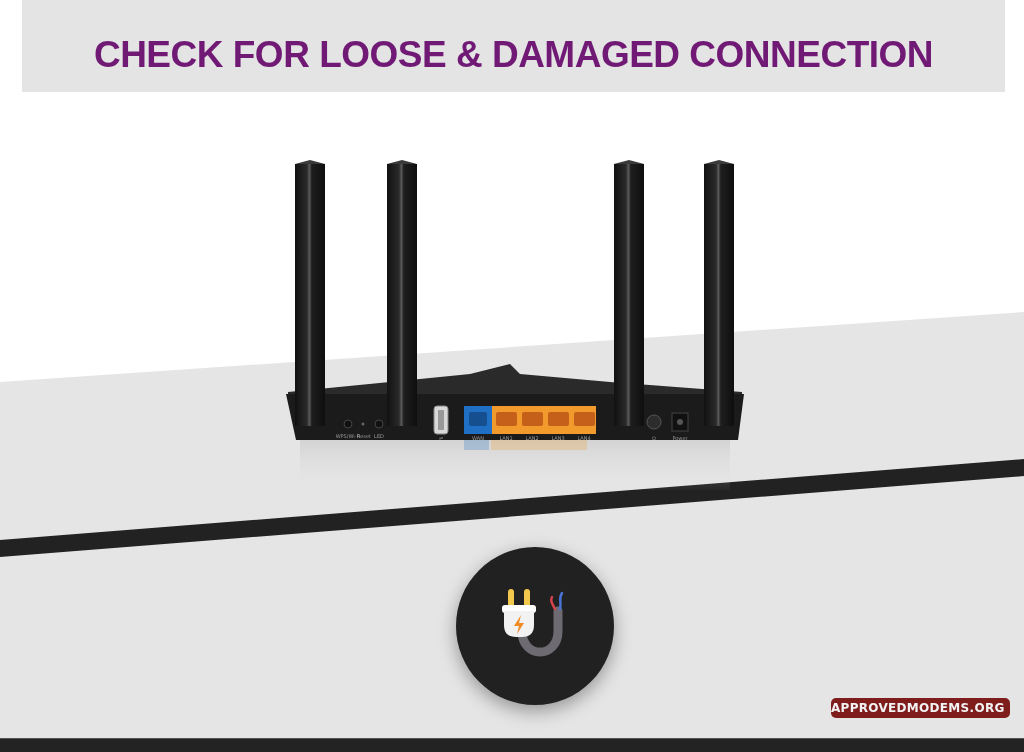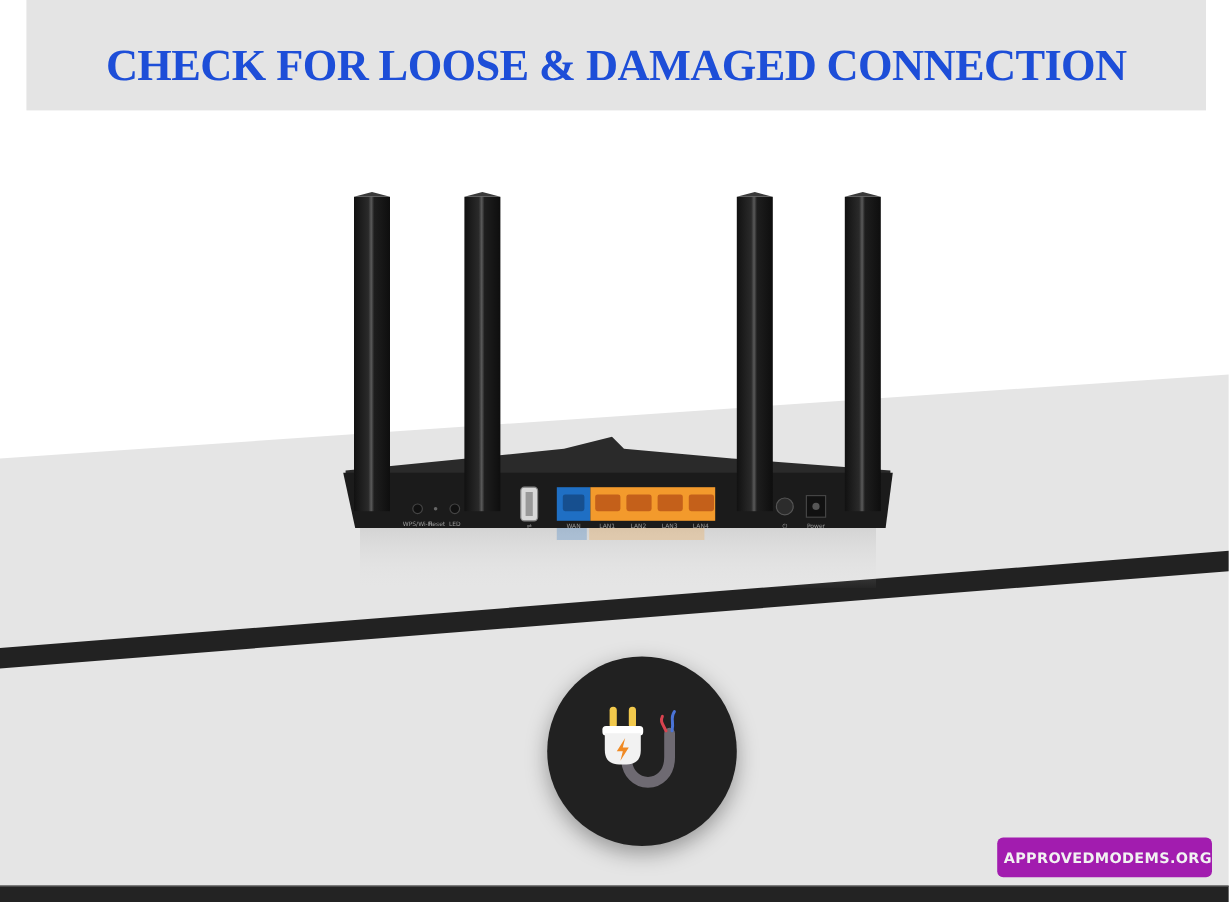--- a/index.html
+++ b/index.html
@@ -7,38 +7,38 @@
     body { position: relative; font-family: "Liberation Sans", "DejaVu Sans", sans-serif; }
 
     .bg-svg { position: absolute; left: 0; top: 0; width: 1024px; height: 752px; }
 
     .title-banner {
       position: absolute; left: 22px; top: 0; width: 983px; height: 92px;
       background: #e4e4e4;
       display: flex; align-items: center; justify-content: center;
     }
     .title-text {
-      font-family: Liberation Serif, serif;
+      font-family: Liberation Sans, sans-serif;
       font-weight: bold; font-size: 37px; letter-spacing: -0.5px;
-      color: #1d4ed8; padding-top: 18px; white-space: nowrap;
+      color: #701a75; padding-top: 18px; white-space: nowrap;
     }
 
     .router { position: absolute; left: 280px; top: 160px; width: 470px; height: 330px; }
 
     .icon-circle {
       position: absolute; left: 456px; top: 547px; width: 158px; height: 158px;
       border-radius: 50%; background: #212121;
       box-shadow: 0 6px 18px rgba(0,0,0,0.35);
       display: flex; align-items: center; justify-content: center;
     }
 
     .site-badge {
-      position: absolute; left: 831px; top: 698px; width: 179px; height: 33px;
-      background: #a21caf; border-radius: 5px;
-      display: flex; align-items: center; justify-content: flex-end;
+      position: absolute; left: 831px; top: 698px; width: 179px; height: 20px;
+      background: #7f1d1d; border-radius: 5px;
+      display: flex; align-items: center; justify-content: flex-start;
     }
     .site-badge-text {
       color: #f2f2f2; font-family: "DejaVu Sans", sans-serif; font-weight: bold;
       font-size: 12px; letter-spacing: 0.3px;
     }
 
     .bottom-bar { position: absolute; left: 0; top: 738px; width: 1024px; height: 14px; background: #232323; border-top: 1px solid #555; }
   </style>
 </head>
 <body>

